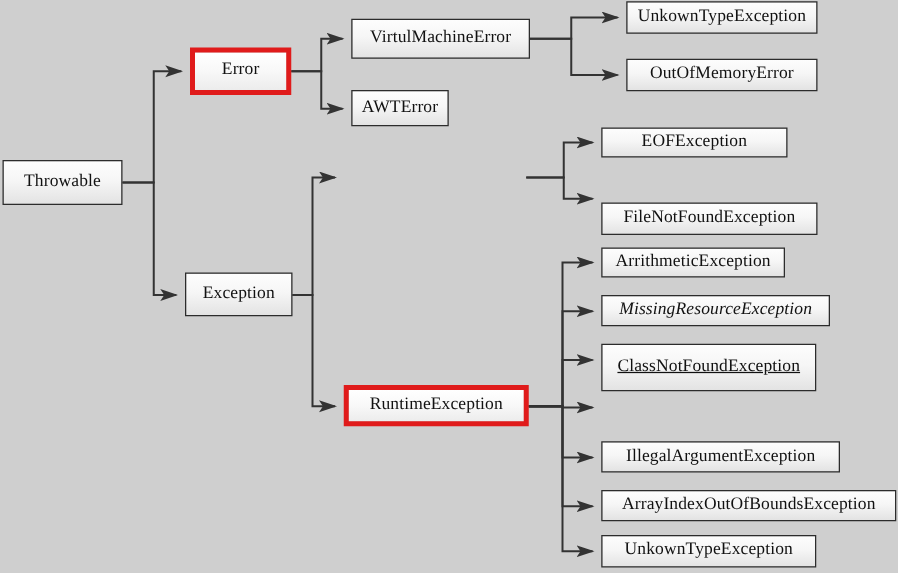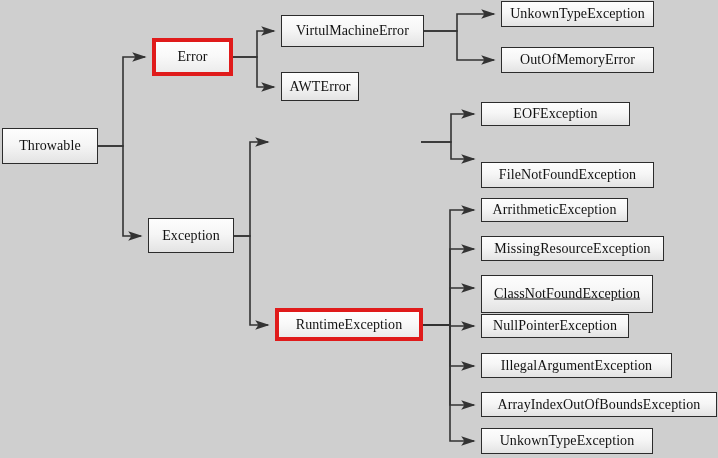--- a/index.html
+++ b/index.html
@@ -104,28 +104,25 @@
   </div>
   <div class="node" style="left: 481px; top: 102px; width: 149px; height: 24px;">
     <span class="node-label">EOFException</span>
   </div>
   <div class="node" style="left: 481px; top: 162px; width: 173px; height: 26px;">
     <span class="node-label">FileNotFoundException</span>
   </div>
   <div class="node" style="left: 481px; top: 198px; width: 147px; height: 24px;">
     <span class="node-label">ArrithmeticException</span>
   </div>
-  <div class="node" style="left: 481px; top: 236px; width: 183px; height: 25px;">
+  <div class="node" style="left: 481px; top: 236px; width: 183px; height: 25px; font-style: italic;">
     <span class="node-label">MissingResourceException</span>
   </div>
   <div class="node" style="left: 481px; top: 275px; width: 172px; height: 38px; text-decoration: underline;">
     <span class="node-label">ClassNotFoundException</span>
-  </div>
-  <div class="node" style="left: 481px; top: 314px; width: 148px; height: 24px;">
-    <span class="node-label">NullPointerException</span>
   </div>
   <div class="node" style="left: 481px; top: 353px; width: 191px; height: 25px;">
     <span class="node-label">IllegalArgumentException</span>
   </div>
   <div class="node" style="left: 481px; top: 392px; width: 236px; height: 25px;">
     <span class="node-label">ArrayIndexOutOfBoundsException</span>
   </div>
   <div class="node" style="left: 481px; top: 428px; width: 172px; height: 26px;">
     <span class="node-label">UnkownTypeException</span>
   </div>

